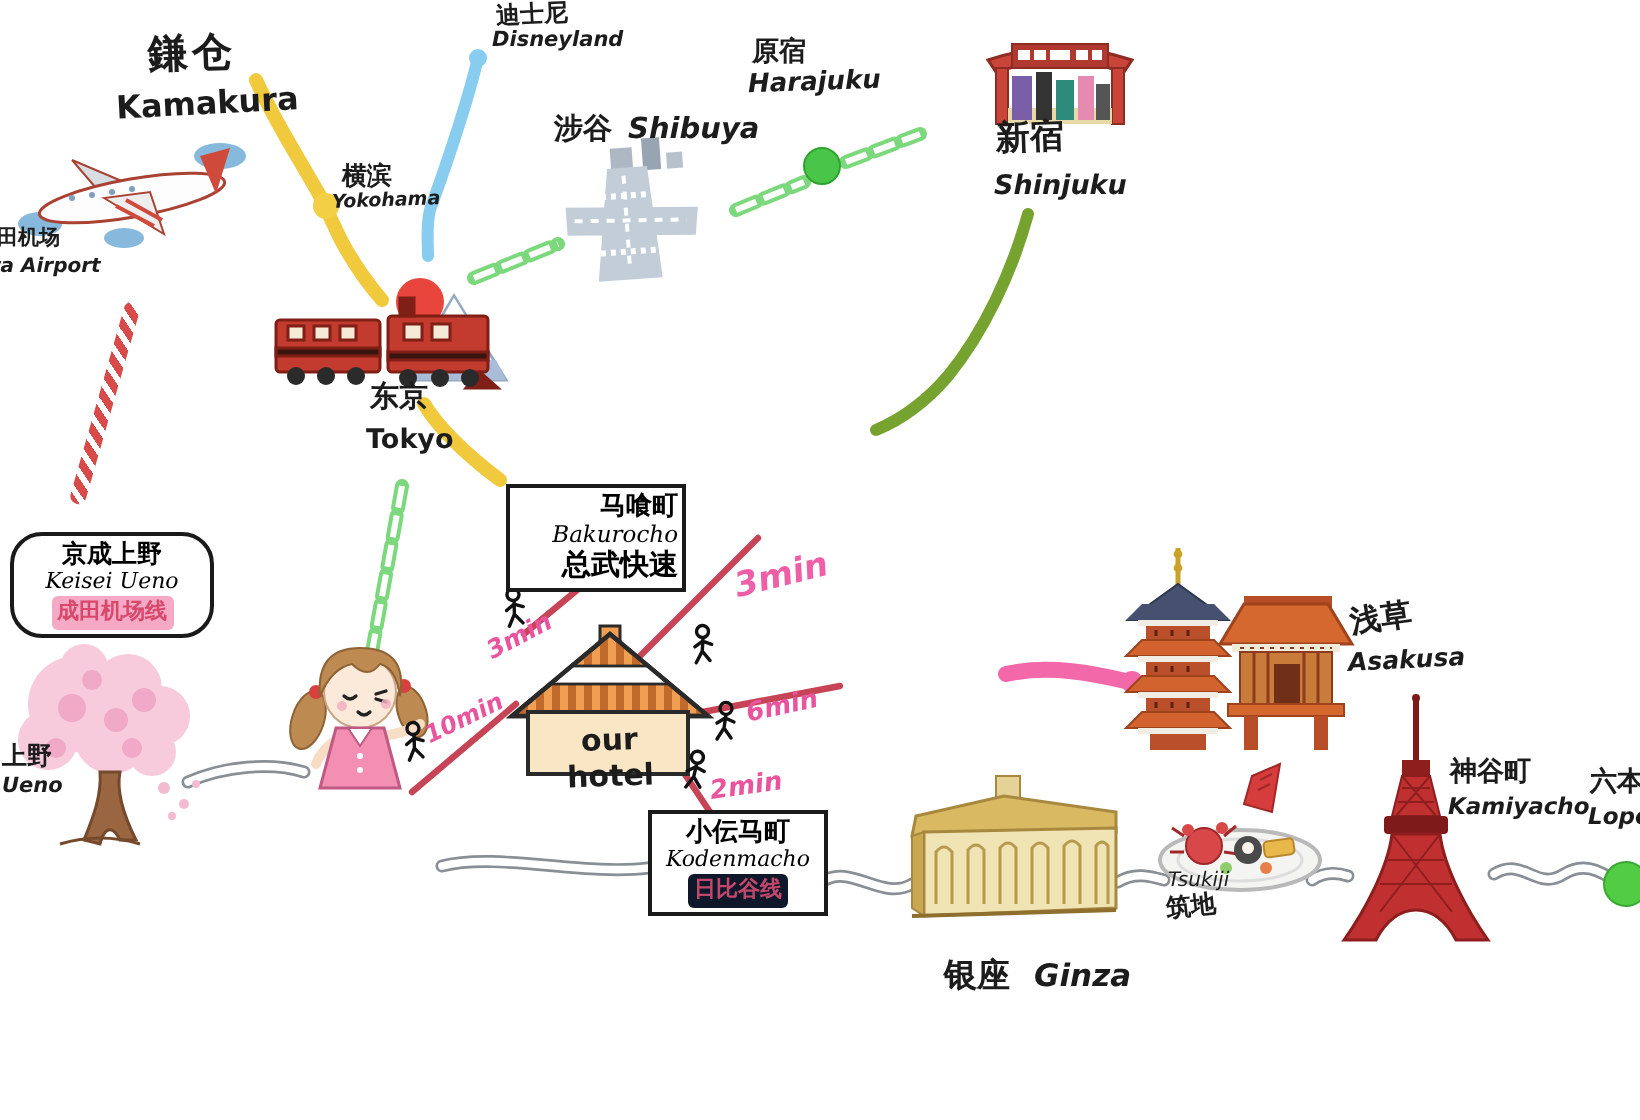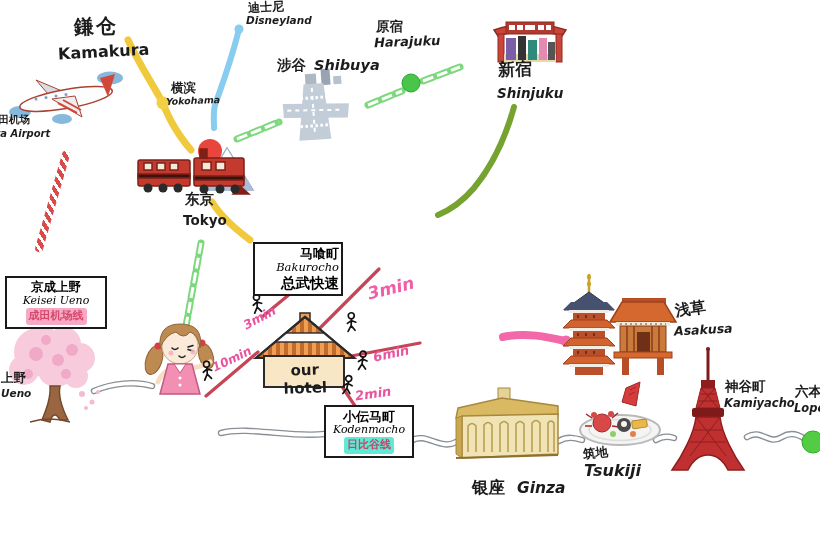--- a/index.html
+++ b/index.html
@@ -10,21 +10,21 @@
   .it{font-style:italic;}
   .time{position:absolute;z-index:3;color:#e8559e;font-weight:700;font-style:italic;white-space:nowrap;}
   .stbox{position:absolute;z-index:3;background:#fff;border:2px solid #1a1a1a;text-align:center;
          padding:2px 2px;line-height:1.18;}
   .stbox .zh{display:block;font-weight:600;}
   .stbox .rom{display:block;font-family:"DejaVu Serif",serif;font-style:italic;}
   .stbox .line{display:block;font-weight:600;}
   .pill{display:inline-block;padding:2px 3px;border-radius:3px;}
   .pill-green{background:#8fe36b;color:#123a12;font-weight:700;}
   .pill-pink{background:#f5a9c5;color:#d8486b;font-weight:700;}
-  .pill-gray{background:#5eead4;color:#c2486b;font-weight:700;}
+  .pill-gray{background:#0f172a;color:#c2486b;font-weight:700;}
   #candy{position:absolute;left:63px;top:151px;width:8px;height:105px;z-index:1;
          transform:rotate(16deg);transform-origin:top center;border-radius:4px;
          background:repeating-linear-gradient(40deg,#d94a4a 0 4px,#ffffff 4px 7px);}
   .hotel-lbl{position:absolute;z-index:3;font-weight:700;color:#1c1c1c;text-align:center;}
 </style>
 </head>
 <body>
 
 <div id="stage">
 
@@ -351,21 +351,21 @@
   <div class="lbl" style="left:-12px;top:114px;font-size:10.5px;font-weight:600;">成田机场</div>
   <div class="lbl it" style="left:-28px;top:129px;font-size:10px;font-weight:600;">Narita Airport</div>
 
   <div class="lbl" style="left:675px;top:302px;font-size:15.5px;font-weight:600;transform:rotate(-8deg);">浅草</div>
   <div class="lbl it" style="left:674px;top:324px;font-size:12.5px;font-weight:600;transform:rotate(-3deg);">Asakusa</div>
 
   <div class="lbl" style="left:472px;top:480px;font-size:16.5px;font-weight:600;">银座</div>
   <div class="lbl it" style="left:517px;top:481px;font-size:15.5px;font-weight:600;">Ginza</div>
 
   <div class="lbl" style="left:583px;top:447px;font-size:12.5px;font-weight:600;transform:rotate(-6deg);">筑地</div>
-  <div class="lbl it" style="left:584px;top:463px;font-size:16px;font-weight:700;">Tsukiji</div>
+  <div class="lbl it" style="left:584px;top:436px;font-size:10px;font-weight:400;">Tsukiji</div>
 
   <div class="lbl" style="left:725px;top:380px;font-size:13.5px;font-weight:600;">神谷町</div>
   <div class="lbl it" style="left:724px;top:398px;font-size:11.5px;font-weight:600;">Kamiyacho</div>
 
   <div class="lbl" style="left:795px;top:385px;font-size:13.5px;font-weight:600;">六本木</div>
   <div class="lbl it" style="left:794px;top:403px;font-size:11.5px;font-weight:600;">Lopongi</div>
 
   <div class="hotel-lbl" style="left:268px;top:361px;width:74px;font-size:15px;transform:rotate(-2deg);">our hotel</div>
 
   <div class="time" style="left:242px;top:310px;font-size:12.5px;transform:rotate(-28deg);">3min</div>
@@ -384,21 +384,21 @@
 
   <div class="stbox" style="left:324px;top:405px;width:82px;">
     <span class="zh" style="font-size:13px;">小伝马町</span>
     <span class="rom" style="font-size:11px;">Kodenmacho</span>
     <span class="line" style="font-size:11px;">
       <span class="pill pill-gray">日比谷线</span>
     </span>
   </div>
 
 
-  <div class="stbox" style="left:5px;top:276px;width:94px;">
+  <div class="stbox" style="left:5px;top:266px;width:94px;border-radius:16px;">
     <span class="zh" style="font-size:12.5px;">京成上野</span>
     <span class="rom" style="font-size:11px;">Keisei Ueno</span>
     <span class="line" style="font-size:11px;">
       <span class="pill pill-pink">成田机场线</span>
     </span>
   </div>
 
 </div>
 
 </body></html>

